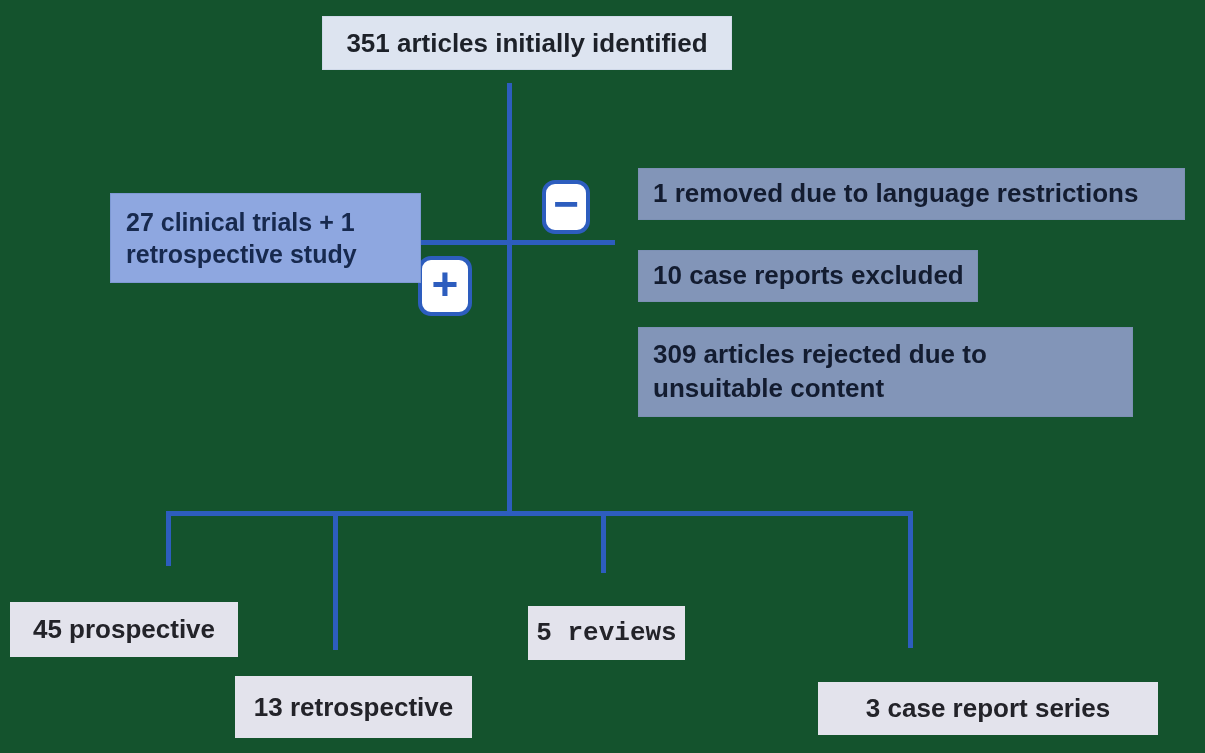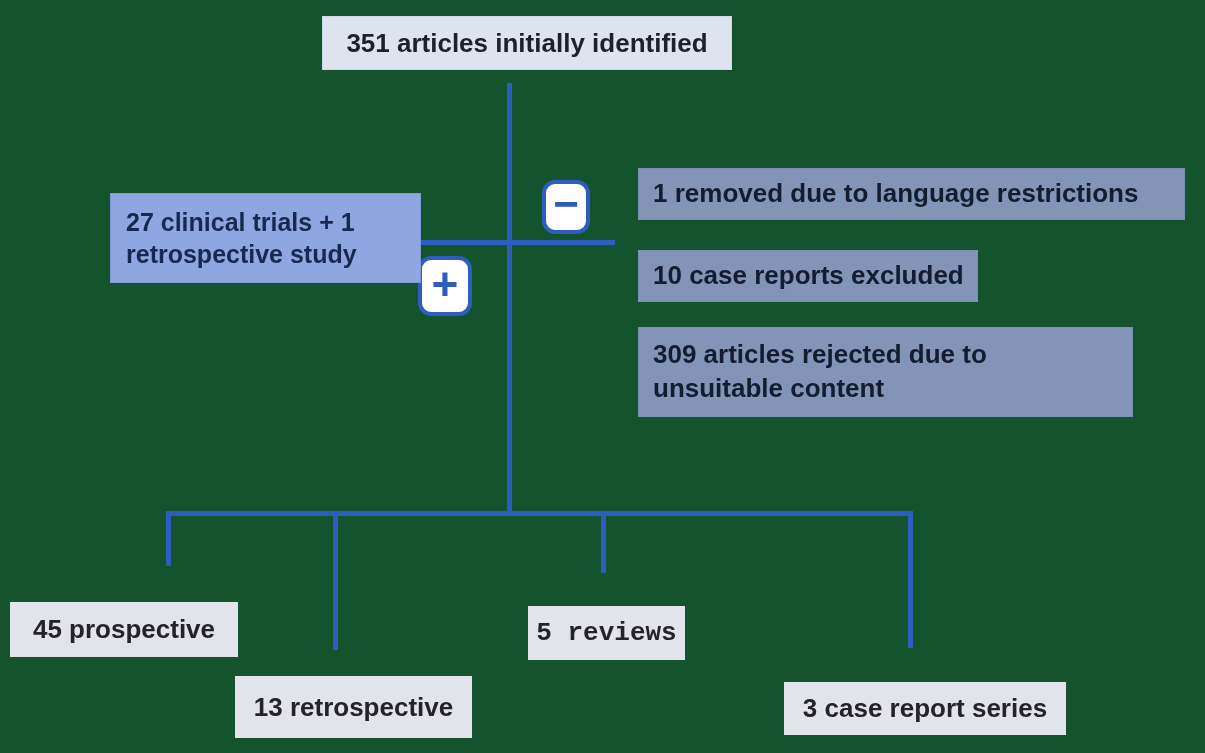--- a/index.html
+++ b/index.html
@@ -41,21 +41,21 @@
   .excl-2{left:638px;top:250px;width:340px;height:52px;}
   .excl-3{left:638px;top:327px;width:495px;height:90px;}
   
   .outcome{
     background:#e3e3ec;
     color:#232329;font-size:26px;justify-content:center;text-align:left;
   }
   .out-0{left:10px;top:602px;width:228px;height:55px;}
   .out-1{left:235px;top:676px;width:237px;height:62px;}
   .out-2{left:528px;top:606px;width:157px;height:54px;font-family:Liberation Mono, monospace;}
-  .out-3{left:784px;top:682px;width:282px;height:53px;}
+  .out-3{left:818px;top:682px;width:340px;height:53px;}
   
   .line{position:absolute;background:#2d5dbe;}
   .main-vline{left:507px;top:83px;width:5px;height:433px;}
   .upper-hline{left:387px;top:240px;width:228px;height:5px;}
   .bottom-hline{left:166px;top:511px;width:747px;height:5px;}
   .drop-0{left:166px;top:511px;width:5px;height:55px;}
   .drop-1{left:333px;top:511px;width:5px;height:139px;}
   .drop-2{left:601px;top:511px;width:5px;height:62px;}
   .drop-3{left:908px;top:511px;width:5px;height:137px;}
   

